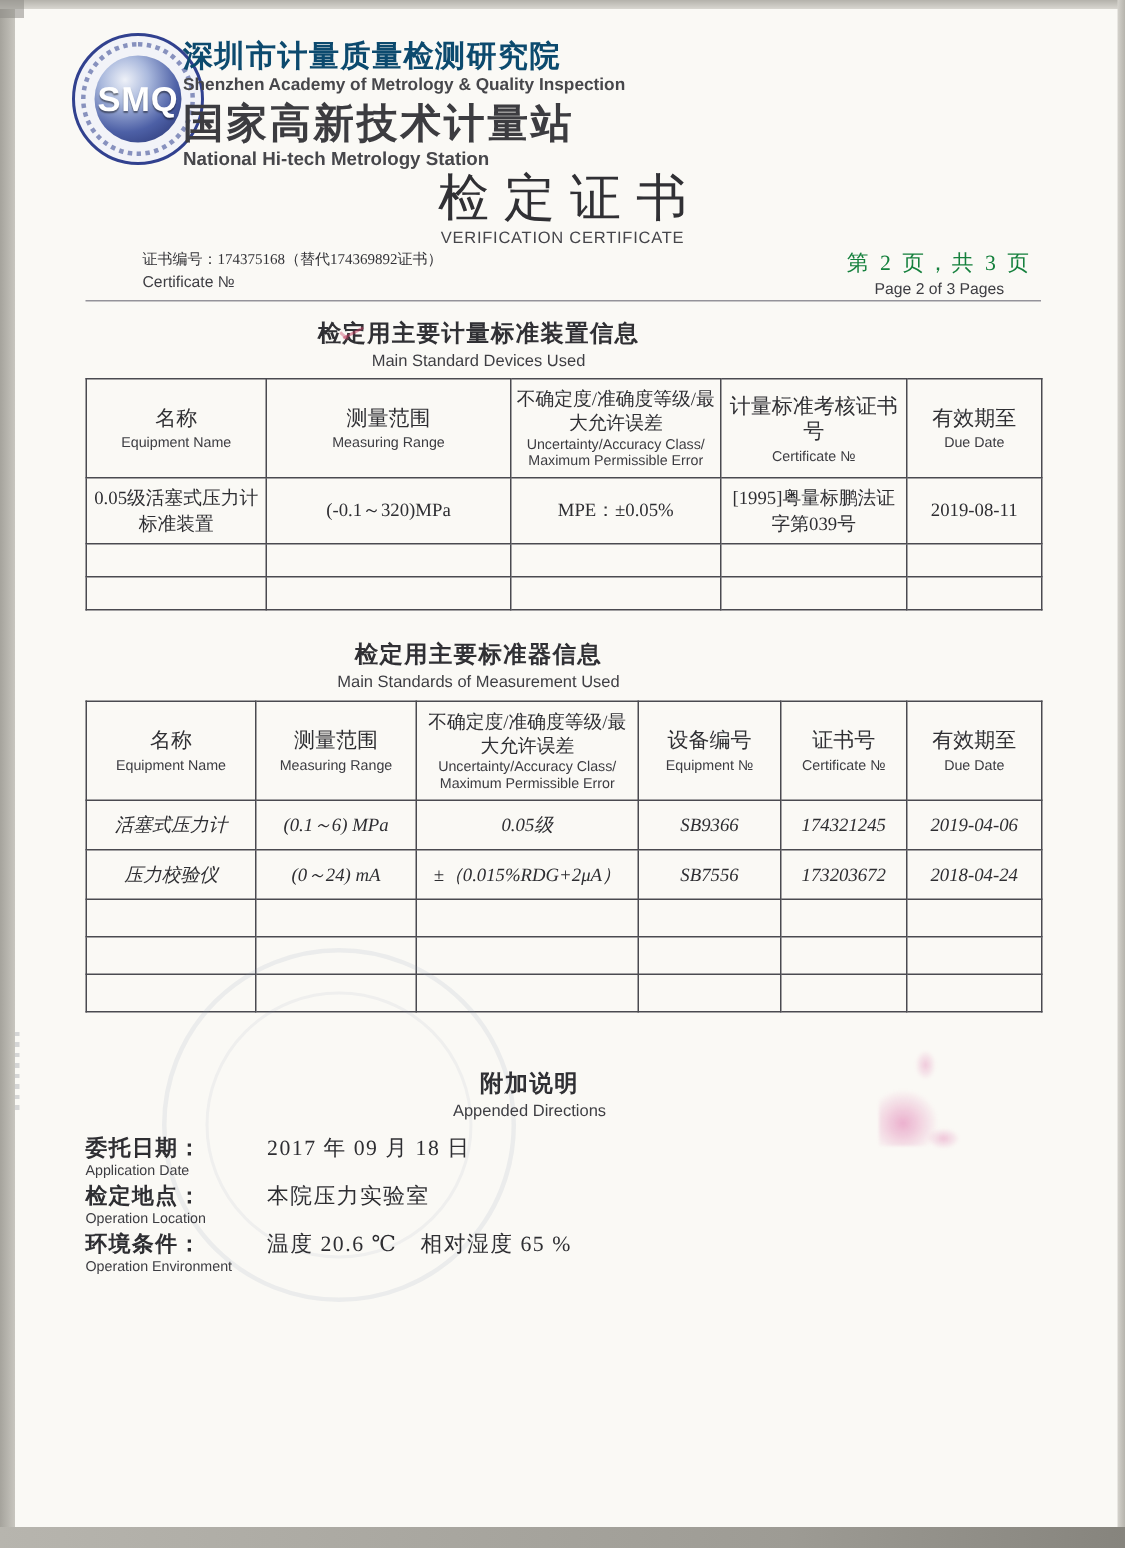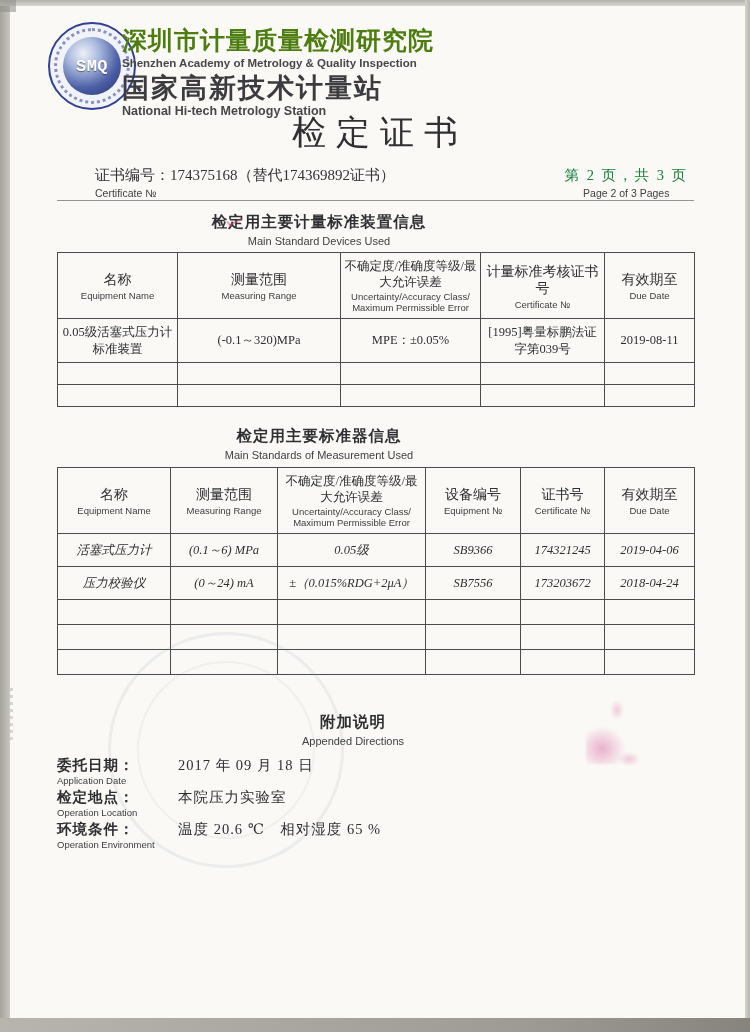--- a/index.html
+++ b/index.html
@@ -33,35 +33,35 @@
     position:absolute;left:4px;top:4px;right:4px;bottom:4px;
     border:3px dotted rgba(49,65,143,.55);border-radius:50%;
   }
   .logo-sphere{
     position:absolute;left:13px;top:13px;right:13px;bottom:13px;
     border-radius:50%;
     background:radial-gradient(circle at 35% 28%, #eef1f8 0%, #aab9dd 28%, #4d60a6 62%, #232e6b 100%);
     display:flex;align-items:center;justify-content:center;
   }
   .logo-text{
-    color:#fff;font-family:Liberation Mono, monospace;font-weight:bold;
-    font-size:17px;letter-spacing:.5px;text-shadow:0 1px 1px rgba(0,0,0,.45);
+    color:#fff;font-family:Liberation Sans, sans-serif;font-weight:bold;
+    font-size:23px;letter-spacing:.5px;text-shadow:0 1px 1px rgba(0,0,0,.45);
   }
   .org-block{position:absolute;left:122px;top:27px;font-family:"Liberation Sans","DejaVu Sans",sans-serif;}
-  .org-cn{font-size:25px;font-weight:bold;color:#4d7c0f;letter-spacing:1px;line-height:1.1;}
+  .org-cn{font-size:20px;font-weight:bold;color:#0c4a6e;letter-spacing:1px;line-height:1.1;}
   .org-en{font-size:11.5px;font-weight:bold;color:#47474b;margin-top:2px;}
   .station-cn{font-size:27px;font-weight:bold;color:#3c3c40;letter-spacing:2px;margin-top:5px;line-height:1.1;}
   .station-en{font-size:12.5px;font-weight:bold;color:#47474b;margin-top:1px;}
 
   .doc-title{position:absolute;left:0;top:113px;width:750px;text-align:center;}
   .doc-title-cn{font-size:34px;color:#303034;letter-spacing:10px;text-indent:10px;line-height:1.15;}
   .doc-title-en{font-size:11px;color:#45454a;font-family:"Liberation Sans",sans-serif;letter-spacing:.5px;margin-top:1px;}
 
   .cert-line{position:absolute;left:95px;top:166px;}
-  .cert-cn{font-size:15px;color:#333337;}
+  .cert-cn{font-size:10px;color:#333337;}
   .cert-en{font-size:10.5px;font-family:"Liberation Sans",sans-serif;color:#3e3e43;margin-top:2px;}
   .page-line{position:absolute;right:62px;top:166px;text-align:center;}
   .page-cn{font-size:14.5px;color:#15803d;letter-spacing:2px;}
   .page-en{font-size:10.5px;font-family:"Liberation Sans",sans-serif;color:#3e3e43;margin-top:2px;}
 
   .divider{position:absolute;left:57px;top:200px;width:637px;border-top:1.5px solid #94939a;}
 
   .section-title{position:absolute;width:638px;left:0;text-align:center;}
   .sec-cn{font-size:15.5px;font-weight:bold;color:#303034;letter-spacing:1px;}
   .sec-en{font-size:11px;font-family:"Liberation Sans",sans-serif;color:#3e3e43;margin-top:2px;}
@@ -115,20 +115,21 @@
   </div>
   <div class="org-block">
     <div class="org-cn">深圳市计量质量检测研究院</div>
     <div class="org-en">Shenzhen Academy of Metrology &amp; Quality Inspection</div>
     <div class="station-cn">国家高新技术计量站</div>
     <div class="station-en">National Hi-tech Metrology Station</div>
   </div>
 
   <div class="doc-title">
     <div class="doc-title-cn">检定证书</div>
+    <div class="doc-title-en">VERIFICATION CERTIFICATE</div>
   </div>
 
   <div class="cert-line">
     <div class="cert-cn">证书编号：174375168（替代174369892证书）</div>
     <div class="cert-en">Certificate №</div>
   </div>
   <div class="page-line">
     <div class="page-cn">第 2 页，共 3 页</div>
     <div class="page-en">Page 2 of 3 Pages</div>
   </div>

